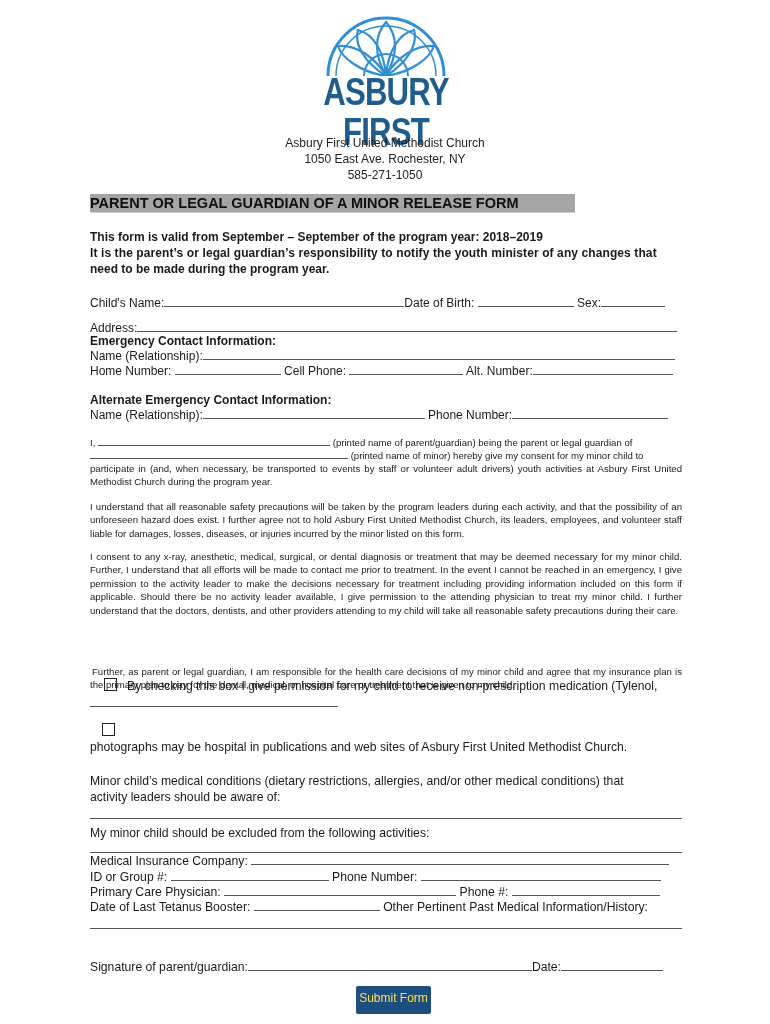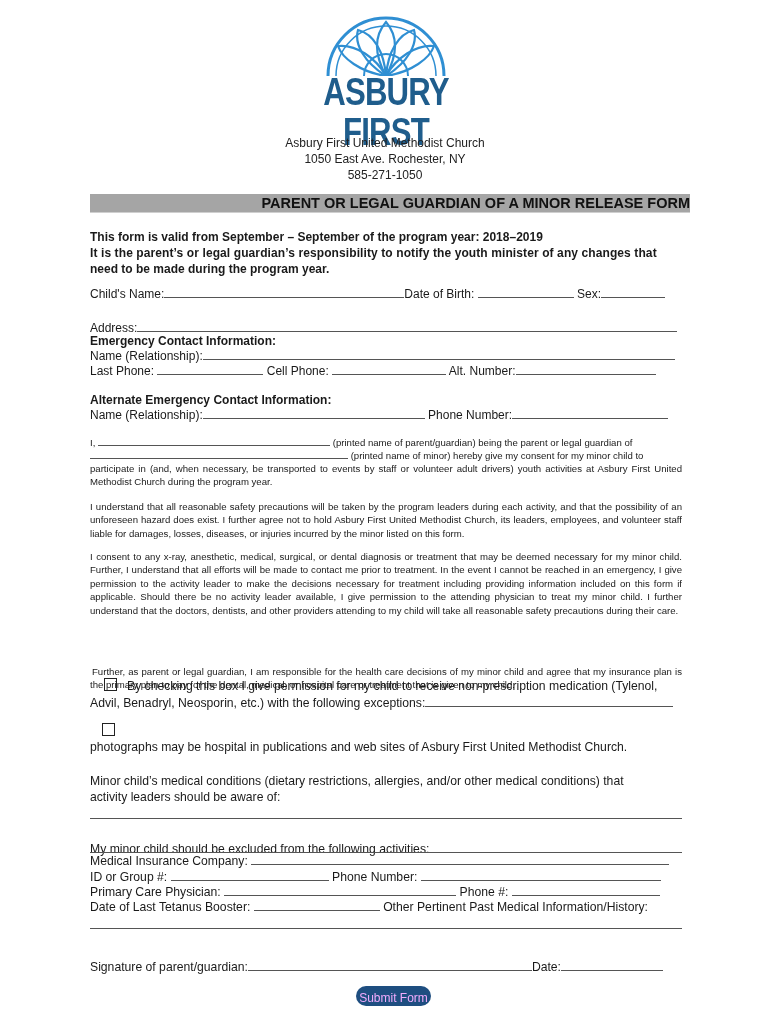--- a/index.html
+++ b/index.html
@@ -10,33 +10,33 @@
   .logo svg { display:block; }
   .logo-word { position:absolute; left:0; top:58px; width:216px; text-align:center;
                font-family:"Liberation Sans Narrow","Liberation Sans", sans-serif;
                font-weight:bold; font-size:38px; color:#1f5d8c; letter-spacing:-1px;
                transform:scaleX(0.82); transform-origin:center; line-height:40px; }
   .logo-sub { position:absolute; left:0; top:103px; width:216px; text-align:center;
               font-size:8px; font-weight:bold; color:#3a9ad9; letter-spacing:1.6px; }
   .logo-sub .dash { display:inline-block; width:26px; height:1px; background:#3a9ad9;
                     vertical-align:middle; margin:0 4px; }
   .addr { left:0; width:770px; text-align:center; font-size:12px; line-height:16px; color:#222; }
-  .titlebar { left:90px; top:194px; width:600px; height:18px; background:#a5a5a5;
-              border-bottom:1px solid #cfcfcf; text-align:right; }
+  .titlebar { left:90px; top:194px; width:485px; height:18px; background:#a5a5a5;
+              border-bottom:1px solid #cfcfcf; text-align:left; }
   .titlebar span { font-weight:bold; font-size:14.5px; line-height:19px; color:#111; }
   .bold13 { font-weight:bold; font-size:12px; line-height:16px; }
   .t12 { font-size:12px; line-height:16px; white-space:nowrap; }
   .para { font-size:9.6px; line-height:13.4px; text-align:justify; width:592px; left:90px; }
   .t125 { font-size:12.2px; line-height:17.5px; }
   .cb { display:inline-block; width:11px; height:11px; border:1.5px solid #222;
         vertical-align:-1px; margin-right:10px; cursor:pointer; }
   .line { border-bottom:1px solid #555; display:inline-block; vertical-align:baseline; height:10px; }
   .fullline { left:90px; width:592px; height:0; border-top:1px solid #555; }
-  .submit { left:356px; top:986px; width:75px; height:20px; background:#1e4e80;
-            color:#f0abfc; border-radius:12px; font-size:12px; line-height:24px; text-align:center;
+  .submit { left:356px; top:986px; width:75px; height:28px; background:#1e4e80;
+            color:#fde047; border-radius:2px; font-size:12px; line-height:24px; text-align:center;
             cursor:pointer; }
 </style>
 </head>
 <body>
 
 <div class="abs logo">
   <svg width="216" height="62" viewBox="0 0 216 62">
     <g fill="none" stroke="#2f8fd3" stroke-width="3">
       <path d="M50 62 A58 58 0 0 1 166 62"></path>
       <path d="M58 62 A50 50 0 0 1 158 62" stroke-width="1.5"></path>
@@ -56,33 +56,33 @@
 <div class="abs addr" style="top:167px;">585-271-1050</div>
 
 <div class="abs titlebar">
   <span>PARENT OR LEGAL GUARDIAN OF A MINOR RELEASE FORM</span>
 </div>
 
 <div class="abs bold13" style="left:90px; top:229px; white-space:nowrap;">This form is valid from September – September of the program year: 2018–2019</div>
 <div class="abs bold13" style="left:90px; top:245px; white-space:nowrap; letter-spacing:0.1px;">It is the parent’s or legal guardian’s responsibility to notify the youth minister of any changes that</div>
 <div class="abs bold13" style="left:90px; top:261px; white-space:nowrap;">need to be made during the program year.</div>
 
-<div class="abs t12" style="left:90px; top:286px;">
+<div class="abs t12" style="left:90px; top:295px;">
   <span>Child's Name:</span><span class="line" style="width:240px;"></span><span>Date of Birth:</span> <span class="line" style="width:96px;"></span> <span>Sex:</span><span class="line" style="width:64px;"></span>
 </div>
 <div class="abs t12" style="left:90px; top:320px;">
   <span>Address:</span><span class="line" style="width:540px;"></span>
 </div>
 
 <div class="abs bold13" style="left:90px; top:333px;">Emergency Contact Information:</div>
 <div class="abs t12" style="left:90px; top:348px;">
   <span>Name (Relationship):</span><span class="line" style="width:472px;"></span>
 </div>
 <div class="abs t12" style="left:90px; top:363px;">
-  <span>Last Phone:</span> <span class="line" style="width:106px;"></span> <span>Cell Phone:</span> <span class="line" style="width:114px;"></span> <span>Alt. Number:</span><span class="line" style="width:140px;"></span>
+  <span>Home Number:</span> <span class="line" style="width:106px;"></span> <span>Cell Phone:</span> <span class="line" style="width:114px;"></span> <span>Alt. Number:</span><span class="line" style="width:140px;"></span>
 </div>
 
 <div class="abs bold13" style="left:90px; top:392px;">Alternate Emergency Contact Information:</div>
 <div class="abs t12" style="left:90px; top:407px;">
   <span>Name (Relationship):</span><span class="line" style="width:222px;"></span> <span>Phone Number:</span><span class="line" style="width:156px;"></span>
 </div>
 
 <div class="abs para" style="top:436px; white-space:nowrap;">
   <span>I,</span> <span class="line" style="width:232px; height:8px;"></span> <span>(printed name of parent/guardian) being the parent or legal guardian of</span>
 </div>
@@ -92,33 +92,33 @@
 <div class="abs para" style="top:462px;">participate in (and, when necessary, be transported to events by staff or volunteer adult drivers) youth activities at Asbury First United Methodist Church during the program year.</div>
 
 <div class="abs para" style="top:500px;">I understand that all reasonable safety precautions will be taken by the program leaders during each activity, and that the possibility of an unforeseen hazard does exist. I further agree not to hold Asbury First United Methodist Church, its leaders, employees, and volunteer staff liable for damages, losses, diseases, or injuries incurred by the minor listed on this form.</div>
 <div class="abs para" style="top:550px;">I consent to any x-ray, anesthetic, medical, surgical, or dental diagnosis or treatment that may be deemed necessary for my minor child. Further, I understand that all efforts will be made to contact me prior to treatment. In the event I cannot be reached in an emergency, I give permission to the activity leader to make the decisions necessary for treatment including providing information included on this form if applicable. Should there be no activity leader available, I give permission to the attending physician to treat my minor child. I further understand that the doctors, dentists, and other providers attending to my child will take all reasonable safety precautions during their care.</div>
 <div class="abs para" style="top:639px; text-indent:2px;margin-top:26px;">Further, as parent or legal guardian, I am responsible for the health care decisions of my minor child and agree that my insurance plan is the primary plan to pay for the dental, medical, or hospital care or treatment that is given to my child.</div>
 
 <div class="abs t125" style="left:90px; top:678px; white-space:nowrap;">
   <span style="display:inline-block; width:14px;"></span><span class="cb"></span><span>By checking this box I give permission for my child to receive non-prescription medication (Tylenol,</span>
 </div>
 <div class="abs t125" style="left:90px; top:695px; white-space:nowrap;">
-  <span>Advil, Benadryl, Neosporin, etc.) with the following exceptions:</span><span class="line" style="width:248px;"></span>
+  <span class="line" style="width:248px;"></span>
 </div>
 
 <div class="abs t125" style="left:90px; top:723px; white-space:nowrap;">
   <span style="display:inline-block; width:12px;"></span><span class="cb" style="margin-right:5px;"></span>
 </div>
 <div class="abs t125" style="left:90px; top:739px; white-space:nowrap;">photographs may be hospital in publications and web sites of Asbury First United Methodist Church.</div>
 
 <div class="abs t125" style="left:90px; top:773px; white-space:nowrap;">Minor child’s medical conditions (dietary restrictions, allergies, and/or other medical conditions) that</div>
 <div class="abs t125" style="left:90px; top:789px; white-space:nowrap;">activity leaders should be aware of:</div>
 <div class="abs fullline" style="top:818px;"></div>
 
-<div class="abs t125" style="left:90px; top:825px; white-space:nowrap;margin-top:16px;">My minor child should be excluded from the following activities:</div>
+<div class="abs t125" style="left:90px; top:825px; white-space:nowrap;">My minor child should be excluded from the following activities:</div>
 <div class="abs fullline" style="top:852px;"></div>
 
 <div class="abs t125" style="left:90px; top:853px; white-space:nowrap;">
   <span>Medical Insurance Company:</span> <span class="line" style="width:418px;"></span>
 </div>
 <div class="abs t125" style="left:90px; top:869px; white-space:nowrap;">
   <span>ID or Group #:</span> <span class="line" style="width:158px;"></span> <span>Phone Number:</span> <span class="line" style="width:240px;"></span>
 </div>
 <div class="abs t125" style="left:90px; top:884px; white-space:nowrap;">
   <span>Primary Care Physician:</span> <span class="line" style="width:232px;"></span> <span>Phone #:</span> <span class="line" style="width:148px;"></span>

